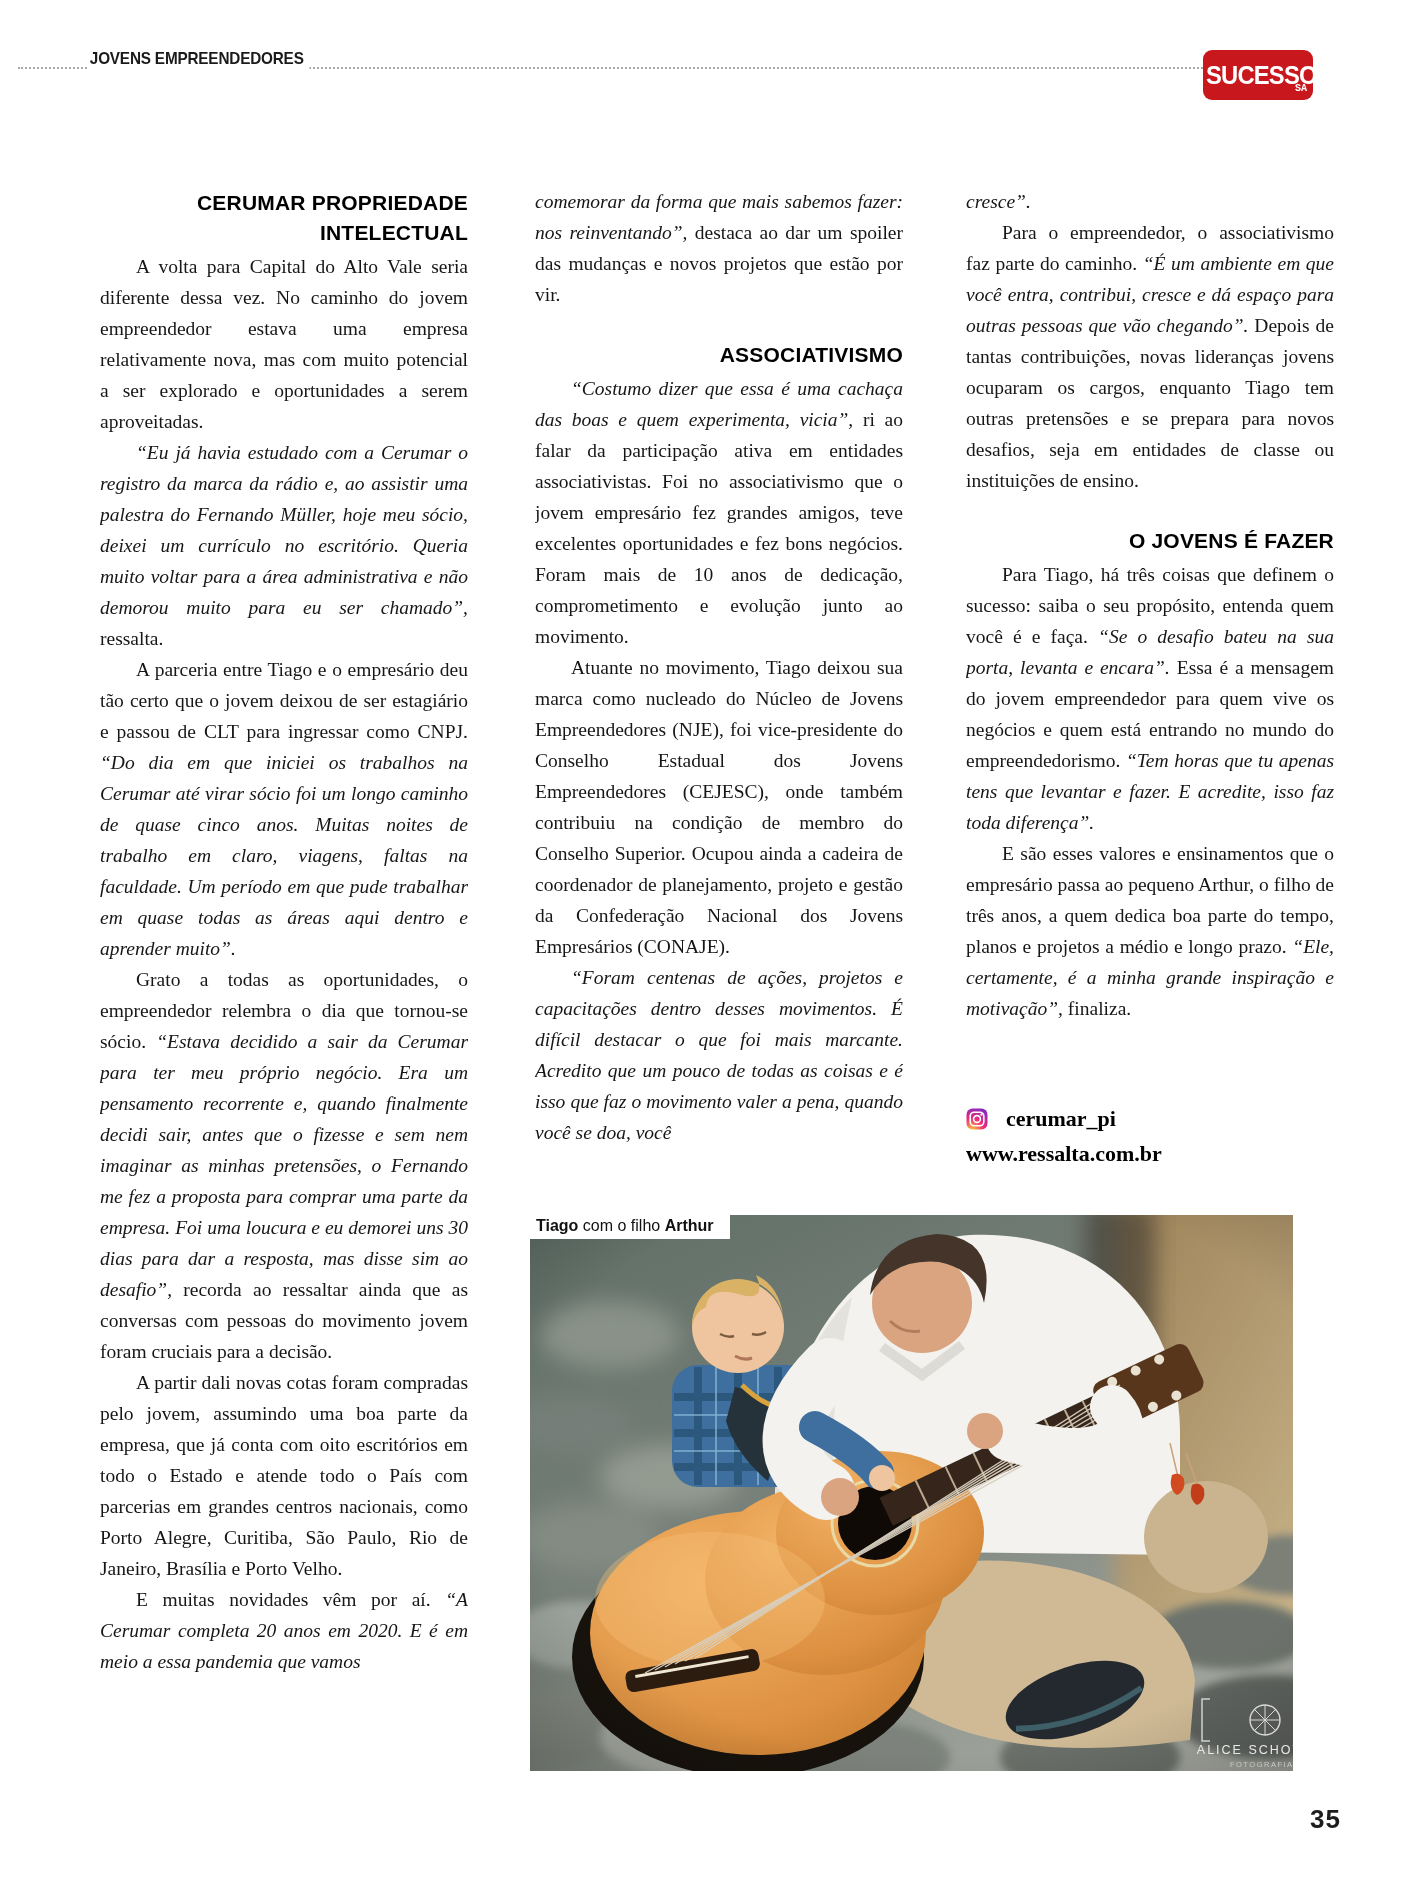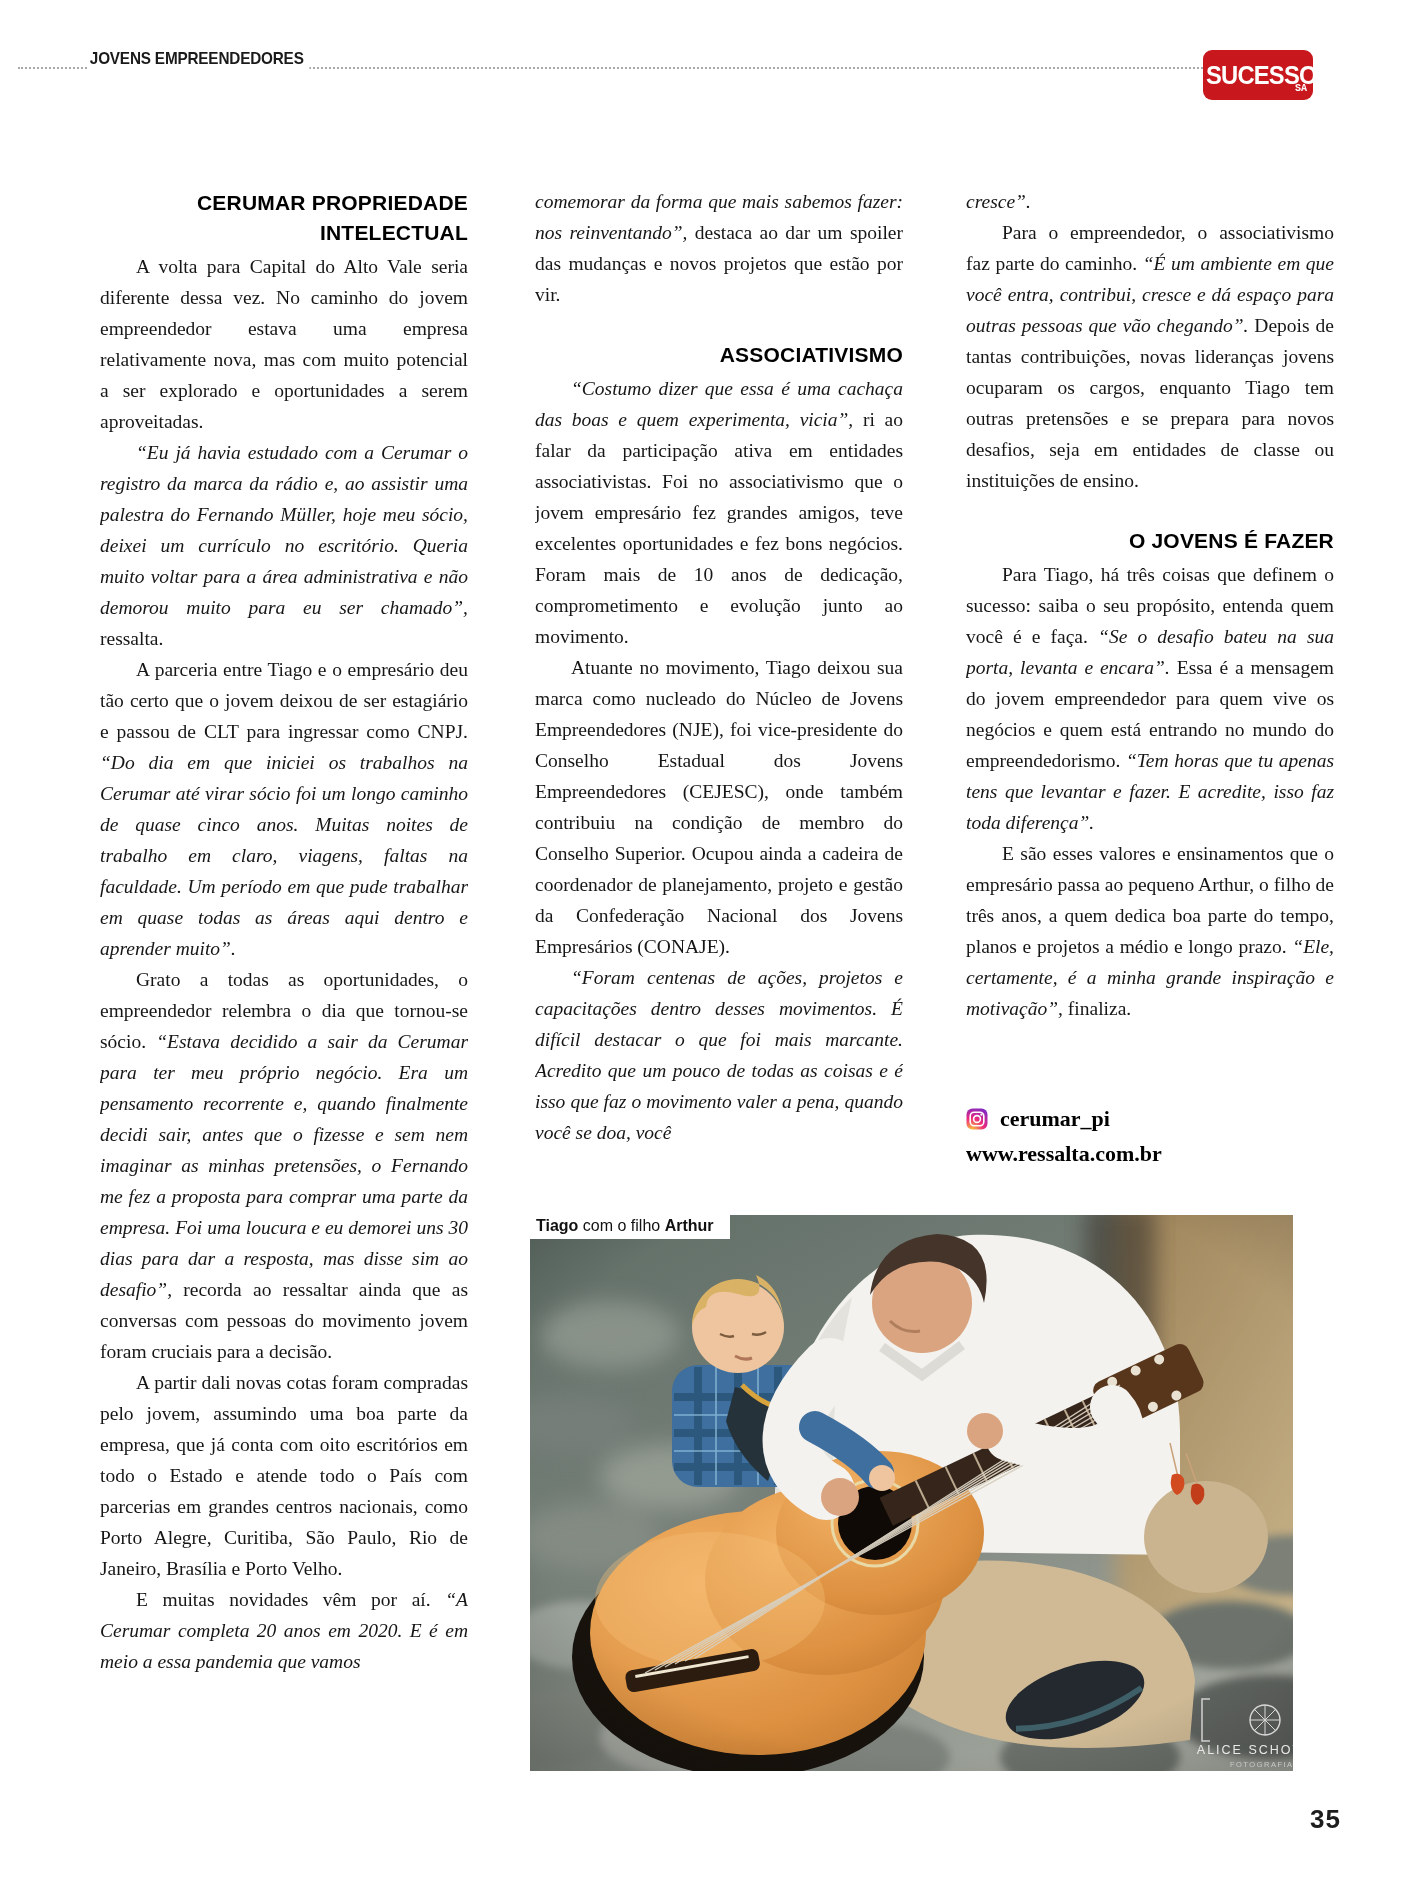--- a/index.html
+++ b/index.html
@@ -54,21 +54,21 @@
     font-size:21px; line-height:30px; text-align:right; color:#000;
     margin:30px 0 3px; letter-spacing:0.2px;
   }
   .col > .col-heading:first-child { margin-top:2px; }
 
   
   .contact {
     position:absolute; left:966px; top:1106px; width:368px;
     font-weight:700; font-size:22px; color:#000;
   }
-  .contact-row { display:flex; align-items:center; gap:12px; }
+  .contact-row { display:flex; align-items:center; gap:18px; }
   .contact-site { margin-top:9px; }
 
   
   .photo {
     position:absolute; left:530px; top:1215px; width:763px; height:556px;
     overflow:hidden; background:#7c857d;
   }
   .caption {
     position:absolute; left:530px; top:1215px; z-index:3;
     background:#ffffff; padding:0 16px 3px 6px;

